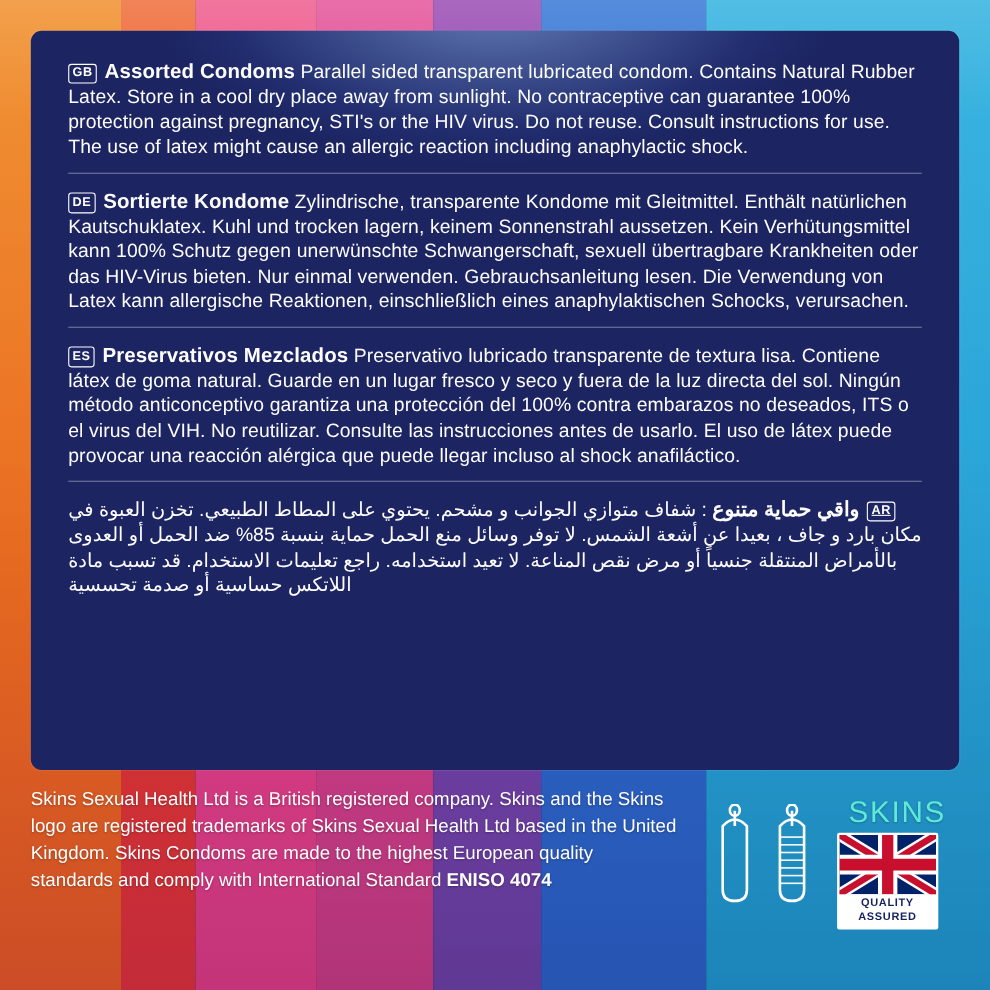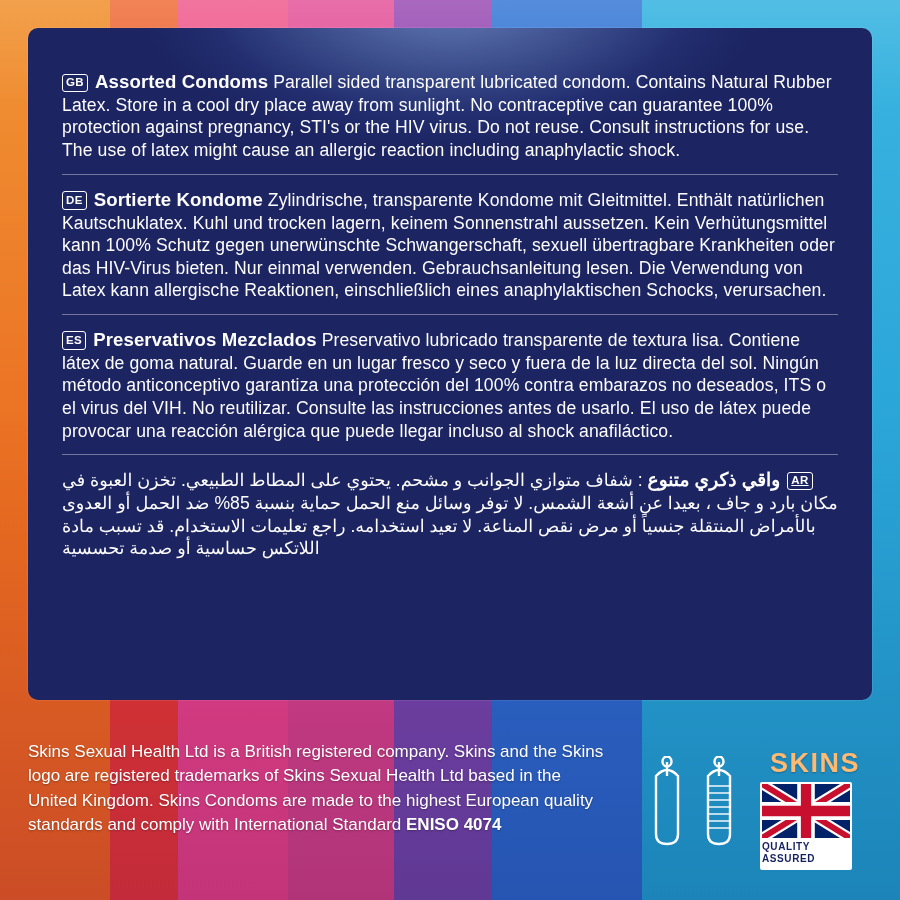--- a/index.html
+++ b/index.html
@@ -63,21 +63,21 @@
     top: -180px;
     transform: translateX(-50%);
     width: 620px;
     height: 300px;
     background: radial-gradient(ellipse at center, rgba(160,200,255,0.55) 0%, rgba(80,120,220,0.12) 55%, rgba(0,0,0,0) 72%);
     pointer-events: none;
   }
 
   .panel-inner {
     position: relative;
-    padding: 42px 34px 10px 34px;
+    padding: 25px 34px 10px 34px;
     color: #ffffff;
   }
 
   .block {
     margin-bottom: 11px;
   }
   .block p {
     margin: 0;
     font-size: 17.6px;
     line-height: 1.285;
@@ -115,21 +115,21 @@
   .rtl .lang-badge {
     margin-right: 0;
     margin-left: 7px;
     text-decoration: underline;
   }
 
   
   .footer {
     position: absolute;
     left: 28px;
-    top: 740px;
+    top: 715px;
     width: 844px;
     height: 150px;
     display: flex;
     align-items: flex-start;
     justify-content: space-between;
     gap: 32px;
   }
   .footer-text {
     width: 600px;
     color: #ffffff;
@@ -156,22 +156,22 @@
     padding-top: 6px;
   }
   .c-icon { display:block; }
 
   .brand-col {
     display: flex;
     flex-direction: column;
     align-items: center;
   }
   .brand-name {
-    color: #fdba74;
-    font-weight: bold;
+    color: #5eead4;
+    font-weight: normal;
     font-size: 27px;
     letter-spacing: 1.5px;
     line-height: 1;
     margin-bottom: 5px;
     text-shadow: 0 1px 2px rgba(0,0,0,0.25);
     margin-left: 18px;
   }
   .quality-badge {
     width: 88px;
     background: #ffffff;
@@ -180,20 +180,21 @@
     overflow: hidden;
   }
   .flag {
     width: 100%;
     height: 54px;
     display: block;
   }
   .quality-text {
     background: #ffffff;
     color: #16225e;
+    text-align: center;
     font-size: 10px;
     font-weight: bold;
     letter-spacing: 0.6px;
     line-height: 1.15;
     padding: 3px 0 4px 0;
   }
 </style>
 </head>
 <body>
 
@@ -233,21 +234,21 @@
       <div class="block">
         <p>
           <span class="lang-badge">ES</span><span class="title">Preservativos Mezclados</span><span> Preservativo lubricado transparente de textura lisa. Contiene látex de goma natural. Guarde en un lugar fresco y seco y fuera de la luz directa del sol. Ningún método anticonceptivo garantiza una protección del 100% contra embarazos no deseados, ITS o el virus del VIH. No reutilizar. Consulte las instrucciones antes de usarlo. El uso de látex puede provocar una reacción alérgica que puede llegar incluso al shock anafiláctico.</span>
         </p>
       </div>
 
       <div class="divider"></div>
 
       <div class="block">
         <p class="rtl">
-          <span class="lang-badge">AR</span><span class="title">واقي ذكري متنوع</span><span> : شفاف متوازي الجوانب و مشحم. يحتوي على المطاط الطبيعي. تخزن العبوة في مكان بارد و جاف ، بعيدا عن أشعة الشمس. لا توفر وسائل منع الحمل حماية بنسبة 85% ضد الحمل أو العدوى بالأمراض المنتقلة جنسياً أو مرض نقص المناعة. لا تعيد استخدامه. راجع تعليمات الاستخدام. قد تسبب مادة اللاتكس حساسية أو صدمة تحسسية</span>
+          <span class="lang-badge">AR</span><span class="title">واقي حماية متنوع</span><span> : شفاف متوازي الجوانب و مشحم. يحتوي على المطاط الطبيعي. تخزن العبوة في مكان بارد و جاف ، بعيدا عن أشعة الشمس. لا توفر وسائل منع الحمل حماية بنسبة 85% ضد الحمل أو العدوى بالأمراض المنتقلة جنسياً أو مرض نقص المناعة. لا تعيد استخدامه. راجع تعليمات الاستخدام. قد تسبب مادة اللاتكس حساسية أو صدمة تحسسية</span>
         </p>
       </div>
 
     </div>
   </div>
 
   <div class="footer">
 
     <div class="footer-text">
       <span>Skins Sexual Health Ltd is a British registered company. Skins and the Skins logo are registered trademarks of Skins Sexual Health Ltd based in the United Kingdom. Skins Condoms are made to the highest European quality standards and comply with International Standard </span><b>ENISO 4074</b>

